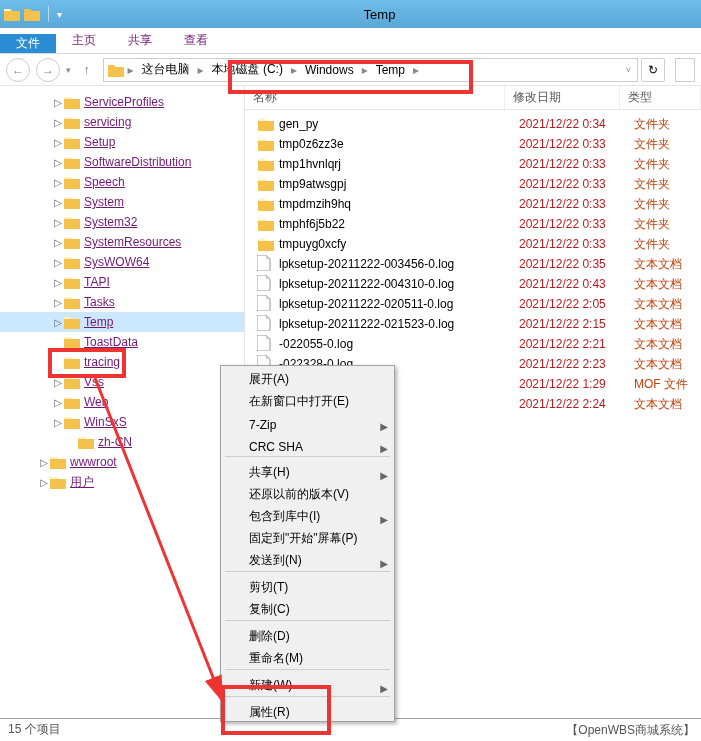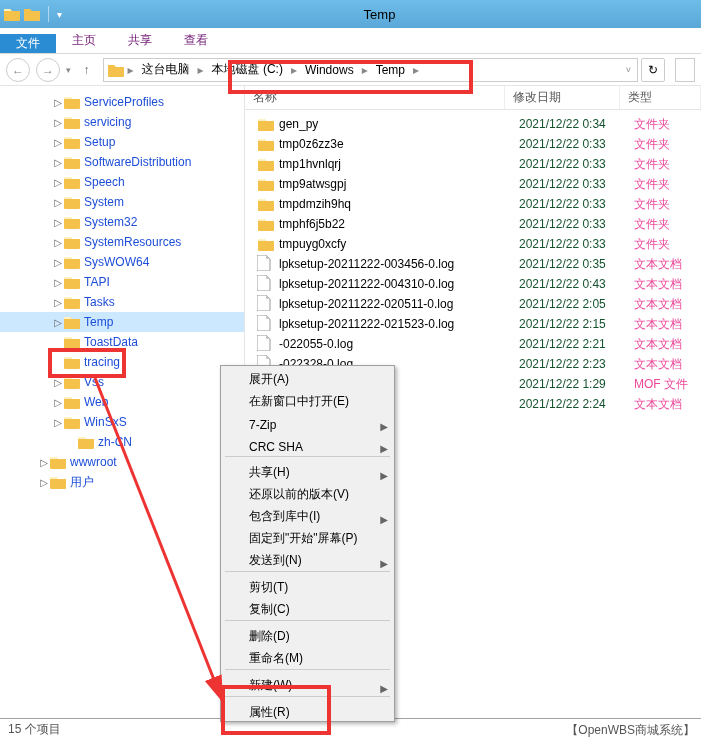--- a/index.html
+++ b/index.html
@@ -36,35 +36,35 @@
 #red-props { top: 685px; left: 221px; width: 110px; height: 50px; }
 
 
 .main { display: flex; height: 632px; }
 .sidebar { width: 245px; border-right: 1px solid #e5e5e5; overflow: hidden; padding-top: 6px; }
 .tree-item { display: flex; align-items: center; height: 20px; cursor: pointer; white-space: nowrap; }
 .tree-item.selected { background: #cce8ff; }
 .tree-item .arrow { width: 12px; text-align: center; color: #666; font-size: 10px; }
 .tree-item .arrow.empty { visibility: hidden; }
 .tree-item .ico { width: 16px; margin-right: 4px; }
-.tree-item .lbl { color: #1d4ed8; }
+.tree-item .lbl { color: #701a75; text-decoration: underline; }
 
 .content { flex: 1; display: flex; flex-direction: column; }
 .col-header { height: 24px; border-bottom: 1px solid #e5e5e5; display: flex; align-items: center; }
 .col-header .col { padding: 0 8px; color: #555; border-right: 1px solid #eee; height: 100%; display: flex; align-items: center; }
 .col-name { width: 260px; }
 .col-date { width: 115px; }
 .col-type { flex: 1; }
 
 .file-list { flex: 1; overflow: hidden; padding-top: 4px; }
 .file-row { display: flex; align-items: center; height: 20px; padding-left: 12px; }
 .file-row .ico { width: 18px; margin-right: 4px; }
 .file-row .fname { width: 240px; white-space: nowrap; overflow: hidden; text-overflow: ellipsis; }
-.file-row .fdate { width: 115px; color: #14532d; }
-.file-row .ftype { flex: 1; color: #ec4899; }
+.file-row .fdate { width: 115px; color: #b91c1c; }
+.file-row .ftype { flex: 1; color: #c2410c; }
 
 
 .statusbar { height: 22px; border-top: 1px solid #a3a3a3; display: flex; align-items: center; padding: 0 8px; color: #555; }
 
 
 .context-menu { position: absolute; top: 365px; left: 220px; width: 175px; background: #f0f0f0; border: 1px solid #a0a0a0; box-shadow: 2px 2px 4px rgba(0,0,0,.3); z-index: 40; }
 .context-menu .mi { height: 22px; display: flex; align-items: flex-end; padding: 0 8px 0 28px; cursor: pointer; position: relative; }
 .context-menu .mi .sub { position: absolute; right: 6px; color: #666; font-size: 10px; }
 .context-menu .sep { height: 1px; background: #ccc; margin: 2px 4px; }
 

